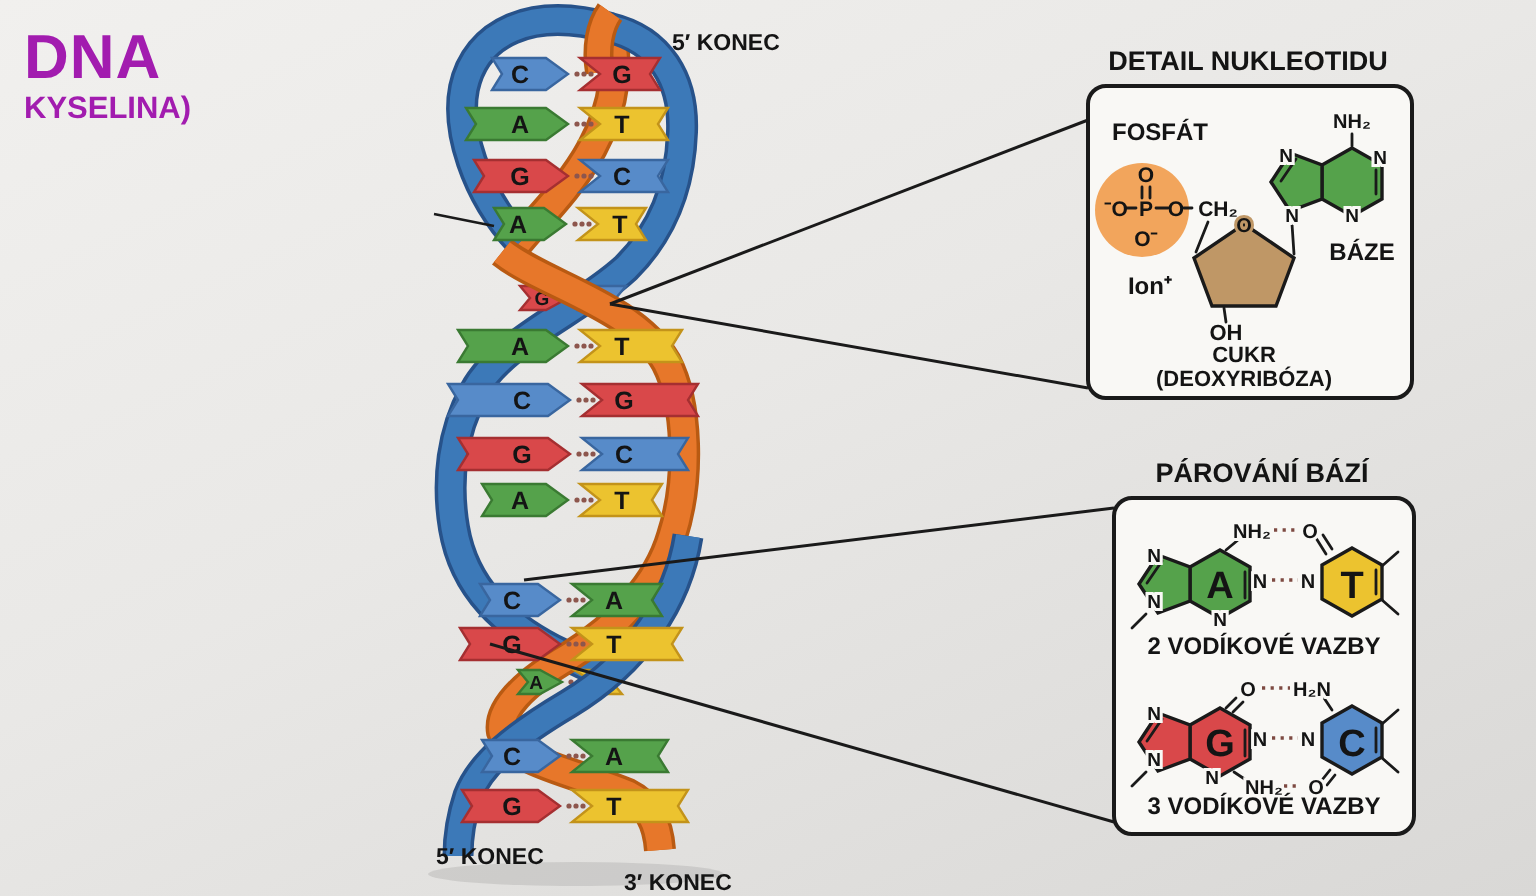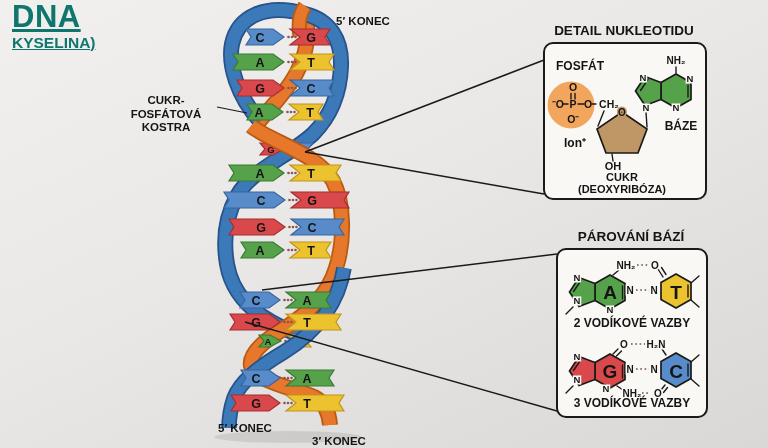--- a/index.html
+++ b/index.html
@@ -14,21 +14,21 @@
   .s115{font-size:11.5px}.s12{font-size:12px}.s135{font-size:13.5px}.s19{font-size:19px}
   .mid{text-anchor:middle}
   .halo{stroke:#f9f8f5;stroke-width:3px;paint-order:stroke;}
   .halo-tan{stroke:#bf9766;stroke-width:3px;paint-order:stroke;}
   .chem{stroke:#1a1a1a;stroke-width:1.4;fill:none;stroke-linecap:round;}
   .hbond{stroke:#7d4a42;stroke-width:1.7;stroke-dasharray:1.6 2.7;fill:none;}
   .callout{stroke:#1a1a1a;stroke-width:1.5;fill:none;}
   .ptr{stroke:#1a1a1a;stroke-width:1.2;fill:none;}
   .rib{fill:none;stroke-linecap:butt;}
   .ring{stroke:#1a1a1a;stroke-width:1.7;}
-  #title-block{position:absolute;left:12px;top:1px;color:#0f766e;text-decoration:underline;}
+  #title-block{position:absolute;left:12px;top:13px;color:#a21caf;}
   #t-main{font-size:31px;font-weight:800;letter-spacing:0.5px;line-height:1.05;}
   .t-sub{font-size:15.5px;font-weight:bold;line-height:1.22;}
   #backbone-label{position:absolute;left:116px;top:94px;width:100px;text-align:center;
      font-size:11.5px;font-weight:bold;color:#141414;line-height:1.18;}
 </style>
 </head>
 <body>
 
 <div class="stage">
 
@@ -283,17 +283,13 @@
     <text class="t s115" x="336" y="25">5′ KONEC</text>
     <text class="t s115" x="218" y="432">5′ KONEC</text>
     <text class="t s115" x="312" y="445">3′ KONEC</text>
   </svg>
 
   <div id="title-block">
     <div id="t-main">DNA</div>
     <div class="t-sub">KYSELINA)</div>
   </div>
 
-  <div id="backbone-label">
-    <div>CUKR-FOSFÁTOVÁ</div>
-    <div>KOSTRA</div>
-  </div>
 </div>
 
 </body></html>

